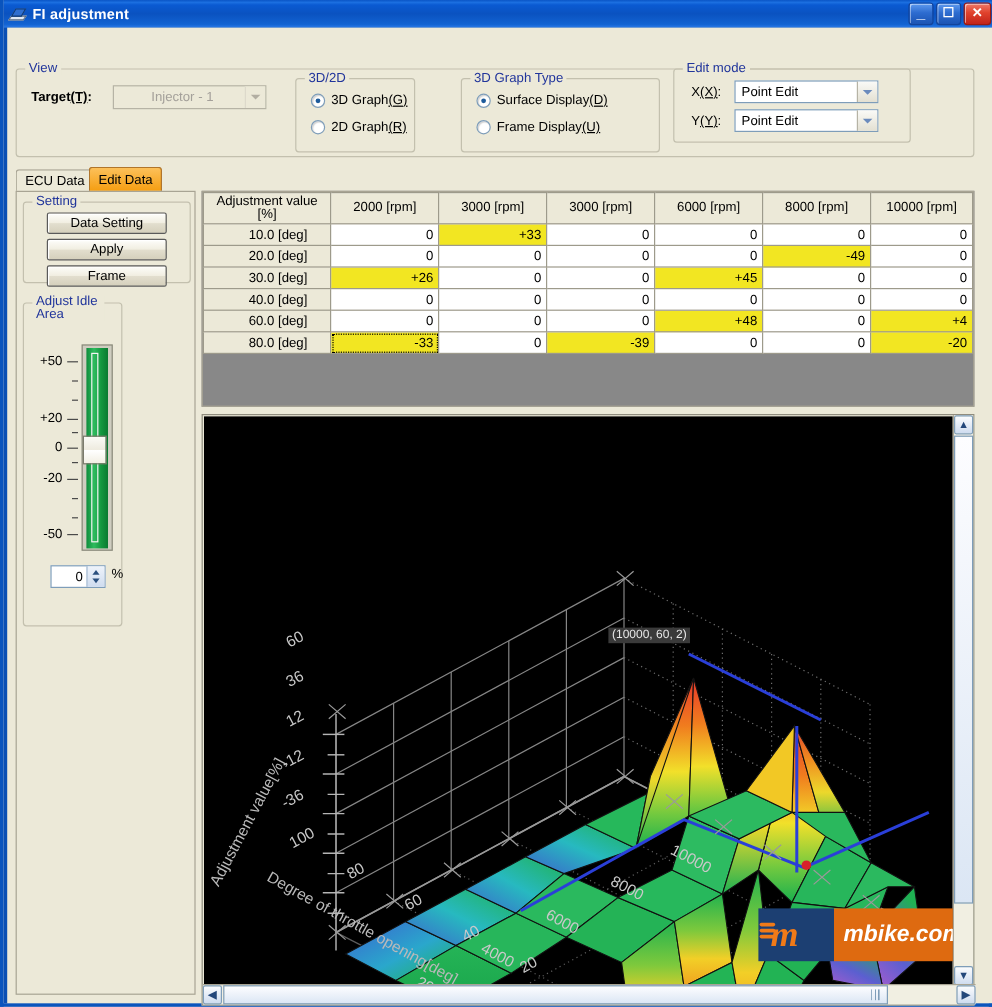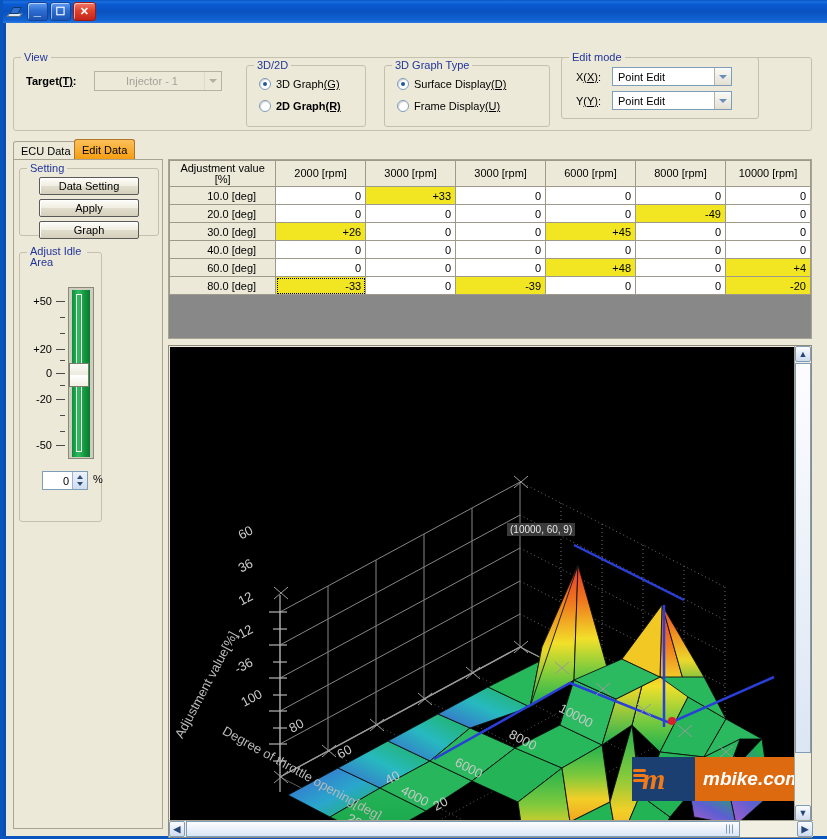--- a/index.html
+++ b/index.html
@@ -92,21 +92,21 @@
     background:#ece9d8; border-left:1px solid #ddd9cb;
   }
   .arrow-dn {
     position:absolute; left:50%; top:50%; width:0; height:0;
     margin-left:-4px; margin-top:-2px;
     border-left:4px solid transparent; border-right:4px solid transparent;
     border-top:4px solid #6b8bbd;
   }
   .arrow-dn.dis { border-top-color:#b2aea2; }
 
-  #grp-3d2d { left:240px; top:42px; width:120px; height:62px; }
+  #grp-3d2d { left:240px; top:42px; width:100px; height:62px; }
   #grp-gtype { left:378px; top:42px; width:166px; height:62px; }
   #grp-edit  { left:555px; top:34px; width:198px; height:62px; }
 
   .radio-row {
     position:absolute; display:flex; align-items:center; font-size:11px; color:#000;
   }
   .radio {
     width:12px; height:12px; border-radius:50%;
     border:1px solid #7e9db9; background:#fff; margin-right:5px;
     position:relative; flex:none;
@@ -310,20 +310,21 @@
 </head>
 <body>
 
 <div id="window">
 
   <div id="titlebar">
     <div id="title-icon">
       <div class="sh1"></div>
         <div class="sh2"></div>
     </div>
+    <div id="title-text">FI adjustment</div>
     <div id="title-buttons">
       <div class="tbtn min">
         <div class="glyph">_</div>
       </div>
       <div class="tbtn">
         <div class="glyph">☐</div>
       </div>
       <div class="tbtn close">
         <div class="glyph">✕</div>
       </div>
@@ -342,21 +343,21 @@
           <div class="arrow-dn dis"></div>
         </div>
     </div>
 
     <div class="group" id="grp-3d2d">
       <div class="legend">3D/2D</div>
       <div class="radio-row" style="left:12px; top:12px;">
         <span class="radio on"></span>
         <span>3D Graph<span class="u">(G)</span></span>
       </div>
-      <div class="radio-row" style="left:12px; top:34px;font-weight:bold;">
+      <div class="radio-row" style="left:12px; top:34px;">
         <span class="radio"></span>
         <span>2D Graph<span class="u">(R)</span></span>
       </div>
     </div>
 
     <div class="group" id="grp-gtype">
       <div class="legend">3D Graph Type</div>
       <div class="radio-row" style="left:12px; top:12px;">
         <span class="radio on"></span>
         <span>Surface Display<span class="u">(D)</span></span>
@@ -389,21 +390,21 @@
       <div class="tab inactive">ECU Data</div>
       <div class="tab active">Edit Data</div>
     </div>
 
     <div id="leftpanel">
 
       <div class="group" id="grp-adjust">
         <div class="legend">Setting</div>
         <div class="btn" style="left:19px; top:8px;">Data Setting</div>
         <div class="btn" style="left:19px; top:30px;">Apply</div>
-        <div class="btn" style="left:19px; top:52px;">Graph</div>
+        <div class="btn" style="left:19px; top:52px;">Frame</div>
       </div>
 
       <div class="group" id="grp-idle">
         <div class="legend" style="width:60px; white-space:normal;">Adjust Idle Area</div>
 
         <div id="gauge-wrap">
           <div id="gauge-outer">
             <div id="gauge-inner"></div>
             <div id="gauge-bar"></div>
             <div id="gauge-thumb"></div>
@@ -718,21 +719,21 @@
 
           <text class="axlabel" x="130" y="430" transform="rotate(29 130 430)" text-anchor="middle">Degree of throttle opening[deg]</text>
 
           <text class="axtick" x="176" y="474" transform="rotate(28 176 474)">2000</text>
           <text class="axtick" x="230" y="446" transform="rotate(28 230 446)">4000</text>
           <text class="axtick" x="284" y="418" transform="rotate(28 284 418)">6000</text>
           <text class="axtick" x="338" y="390" transform="rotate(28 338 390)">8000</text>
           <text class="axtick" x="388" y="364" transform="rotate(28 388 364)">10000</text>
         </svg>
 
-        <div id="tooltip">(10000, 60, 9)</div>
+        <div id="tooltip">(10000, 60, 2)</div>
 
         <div id="watermark">
           <div id="wm-logo">
             <div id="wm-m">m</div>
           </div>
           <div id="wm-text">mbike.com</div>
         </div>
       </div>
 
       <div id="vscroll">

